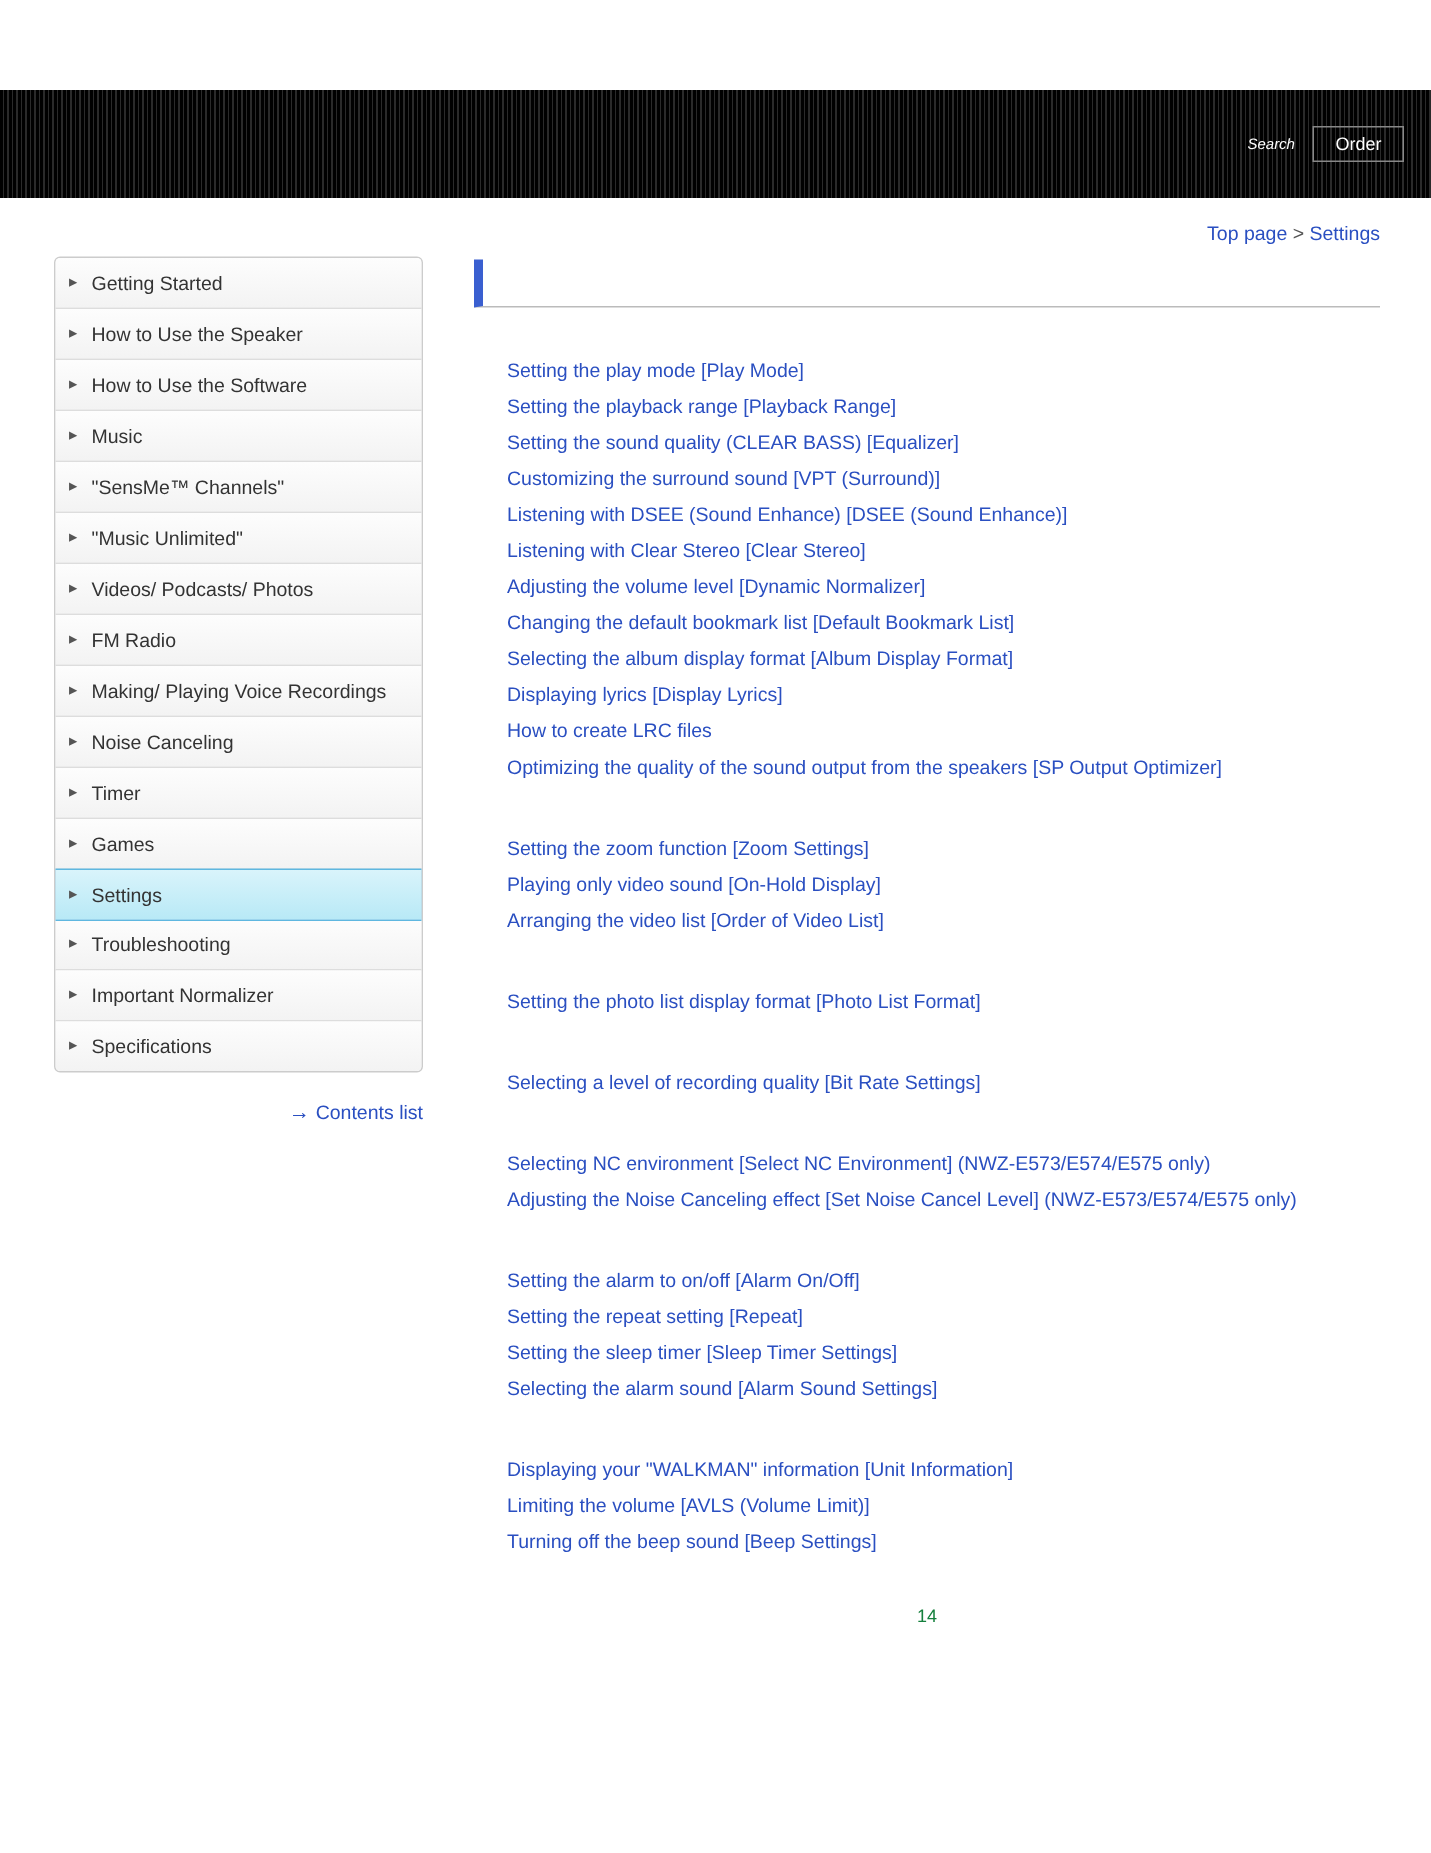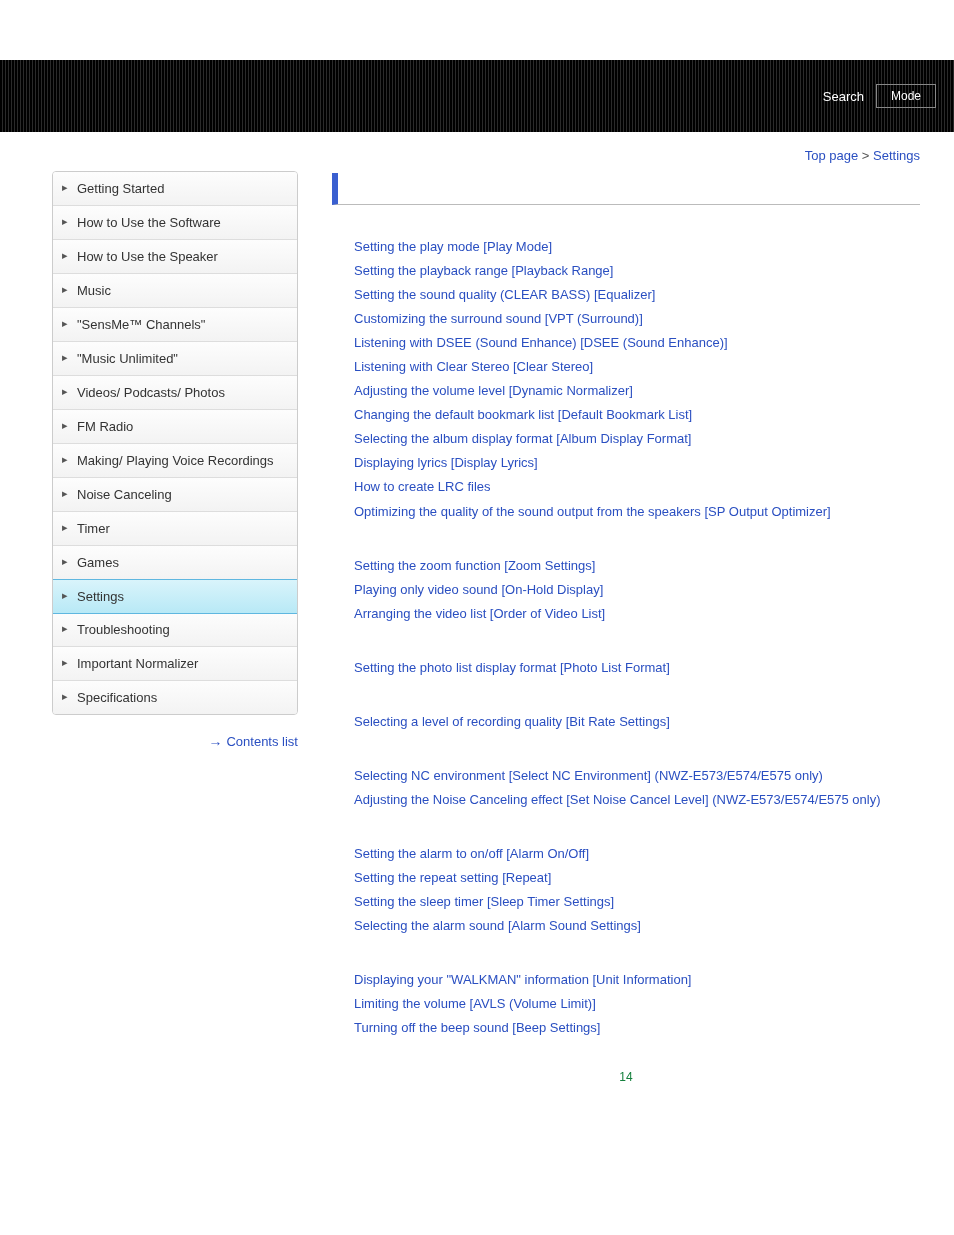--- a/index.html
+++ b/index.html
@@ -5,28 +5,28 @@
   * { box-sizing: border-box; margin: 0; padding: 0; }
   body { font-family: Arial, Helvetica, sans-serif; font-size: 13px; color: #333; width: 954px; background: #fff; }
   .top-bar { height: 60px; background: #fff; }
   .header-stripe {
     height: 72px;
     background: repeating-linear-gradient(90deg, #000, #000 2px, #2a2a2a 2px, #2a2a2a 3px);
     position: relative;
     display: flex; align-items: center; justify-content: flex-end;
     padding-right: 18px; gap: 12px;
   }
-  .search-link { color: #fff; font-size: 13px; text-decoration: none; cursor: pointer; }
+  .search-link { color: #fff; font-size: 10px; text-decoration: none; cursor: pointer; font-style: italic; }
   .print-btn {
     color: #fff; background: transparent; border: 1px solid #888;
     padding: 4px 14px; font-size: 12px; cursor: pointer;
   }
   .breadcrumb { text-align: right; padding: 16px 34px 8px 0; font-size: 13px; color: #555; }
   .breadcrumb a { color: #2a4fc1; text-decoration: none; }
-  .content-wrap { display: flex; align-items: flex-start; padding: 0 34px 30px 52px; gap: 34px; }
+  .content-wrap { display: flex; align-items: flex-start; padding: 0 34px 30px 36px; gap: 34px; }
   .sidebar { width: 246px; flex-shrink: 0; border: 1px solid #ccc; border-radius: 4px; overflow: hidden; }
   .sidebar ul { list-style: none; }
   .sidebar li {
     border-bottom: 1px solid #ddd; padding: 9px 10px 9px 24px;
     font-size: 13px; color: #333; position: relative; cursor: pointer;
     background: linear-gradient(#fdfdfd, #f3f3f3);
   }
   .sidebar li:last-child { border-bottom: none; }
   .sidebar li.active {
     background: linear-gradient(#d9f4fb, #b8e9f6);
@@ -52,34 +52,34 @@
   .link-group a { color: #2a4fc1; text-decoration: none; font-size: 13px; display: block; }
   .page-num { text-align: center; font-size: 12px; color: #15803d; margin-top: 10px; }
 </style>
 </head>
 <body>
 
 <div class="top-bar"></div>
 
 <div class="header-stripe">
   <a class="search-link">Search</a>
-  <button class="print-btn">Mode</button>
+  <button class="print-btn">Order</button>
 </div>
 
 <div class="breadcrumb">
   <a>Top page</a><span> &gt; </span><a>Settings</a>
 </div>
 
 <div class="content-wrap">
   <div>
     <nav class="sidebar">
       <ul id="sidebar-list">
           <li><span>Getting Started</span></li>
+          <li><span>How to Use the Speaker</span></li>
           <li><span>How to Use the Software</span></li>
-          <li><span>How to Use the Speaker</span></li>
           <li><span>Music</span></li>
           <li><span>"SensMe™ Channels"</span></li>
           <li><span>"Music Unlimited"</span></li>
           <li><span>Videos/ Podcasts/ Photos</span></li>
           <li><span>FM Radio</span></li>
           <li><span>Making/ Playing Voice Recordings</span></li>
           <li><span>Noise Canceling</span></li>
           <li><span>Timer</span></li>
           <li><span>Games</span></li>
           <li class="active"><span>Settings</span></li>

